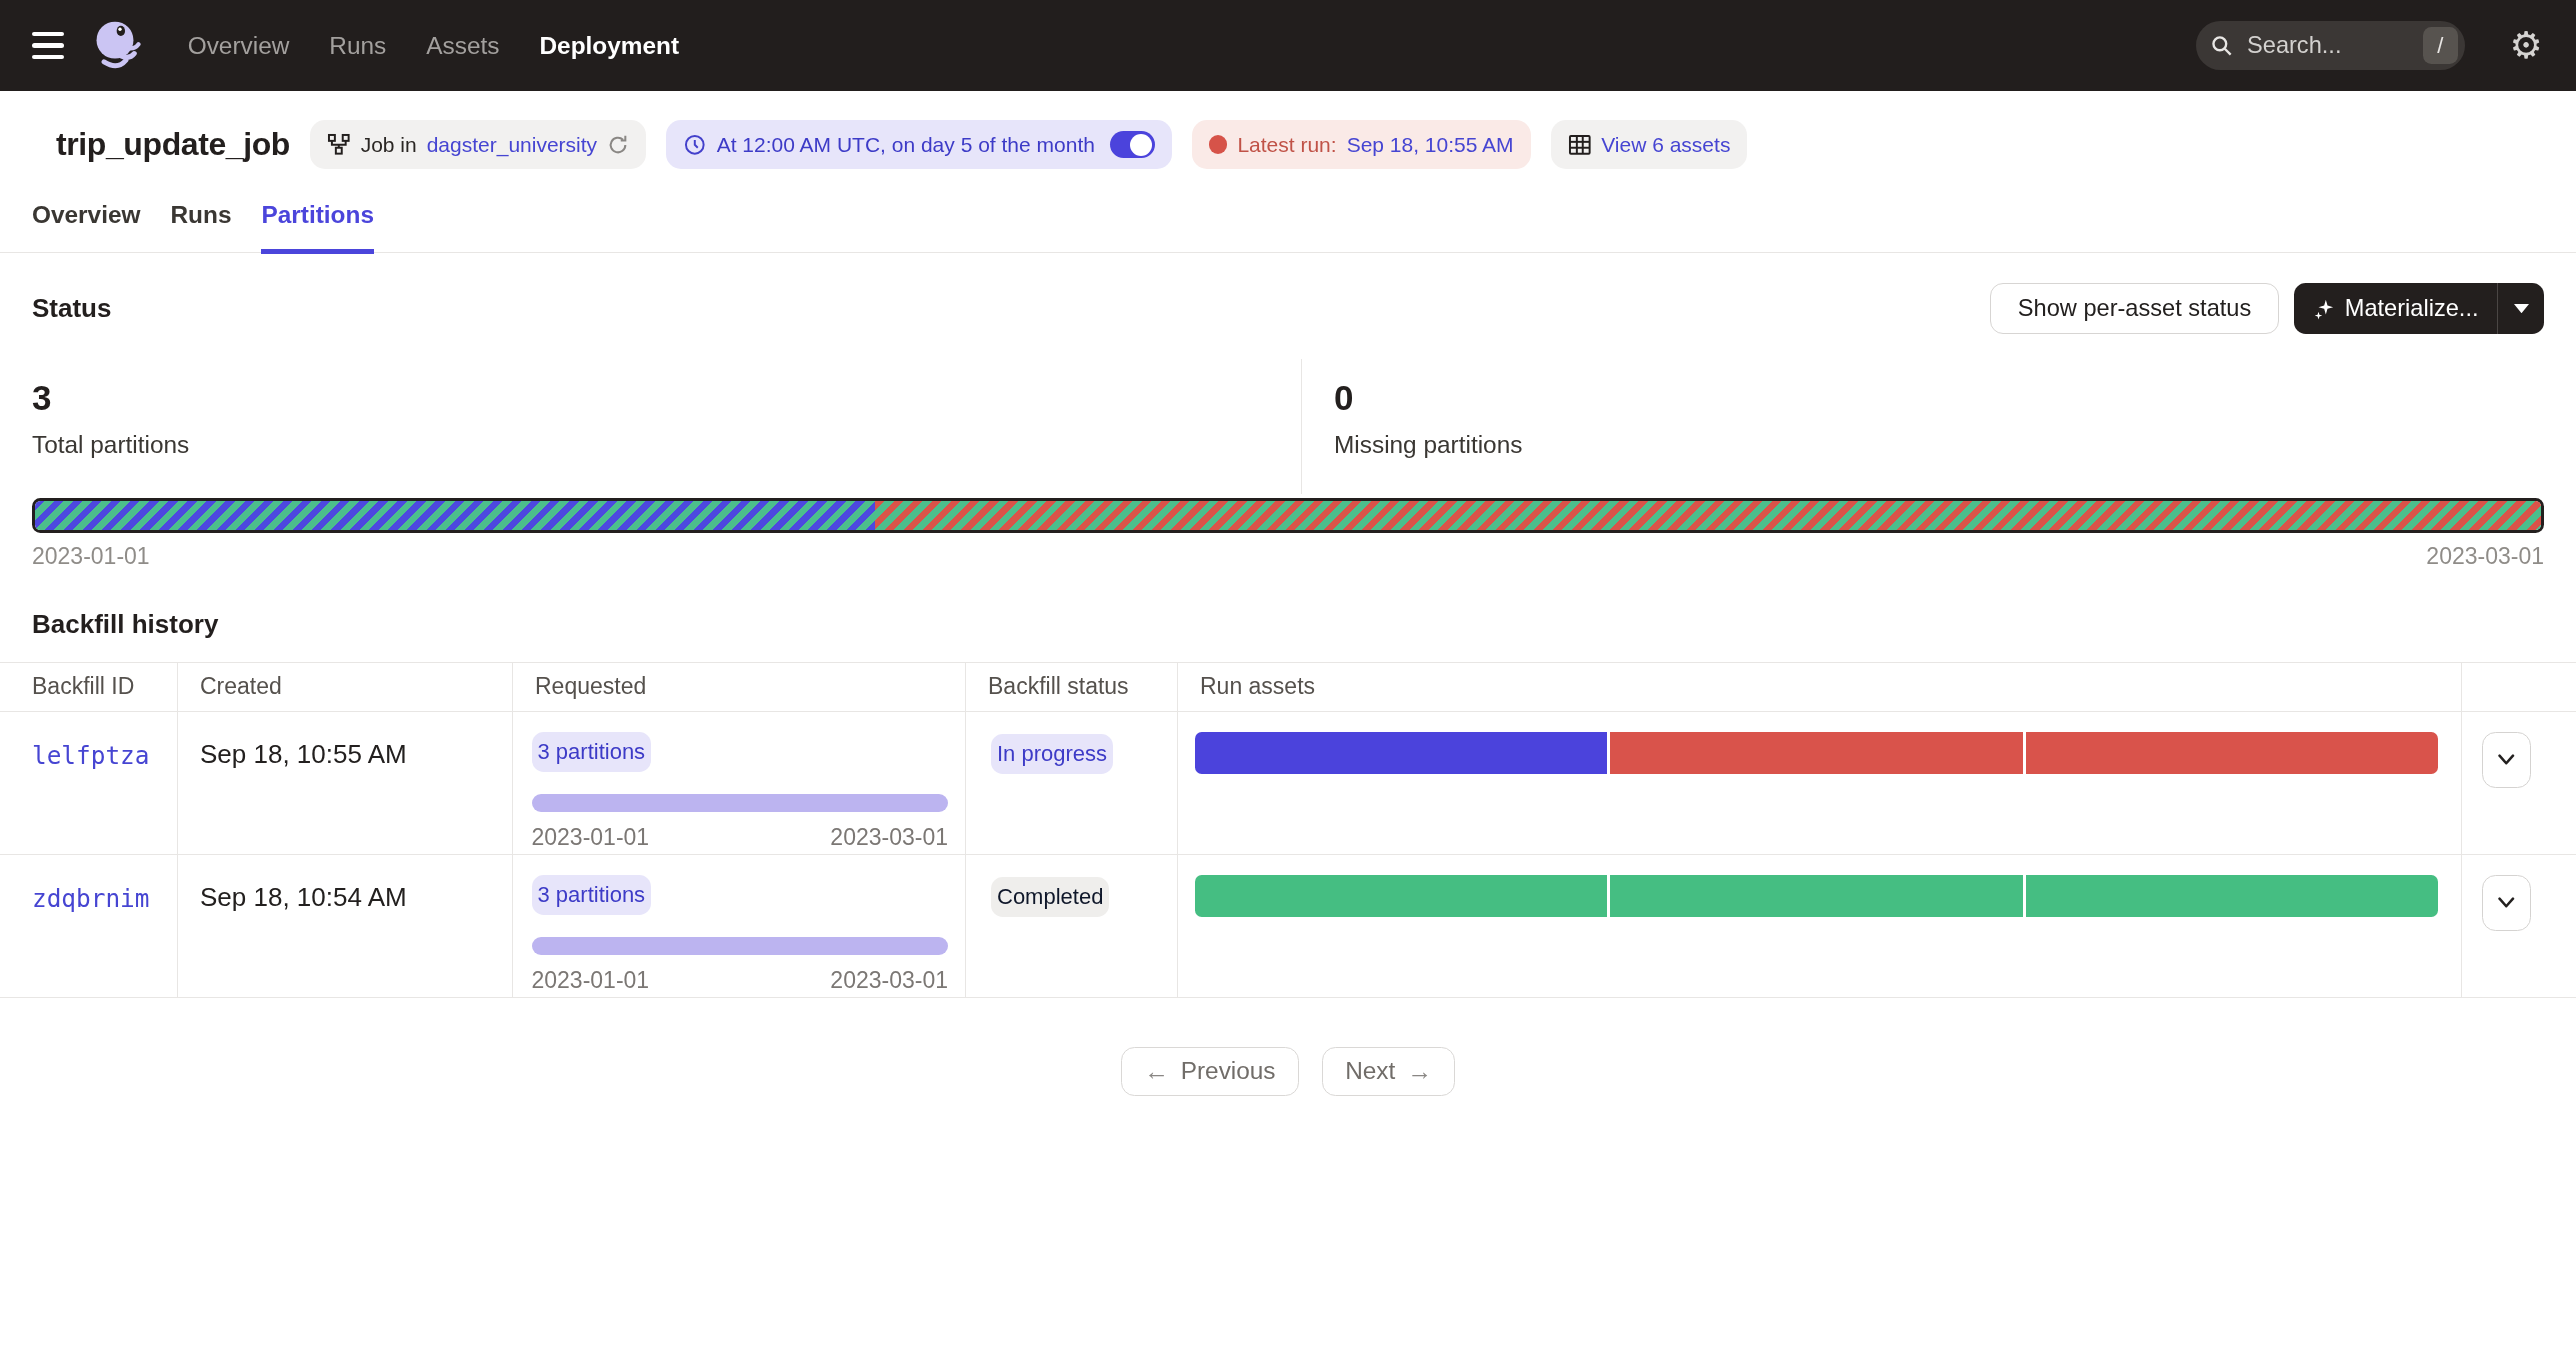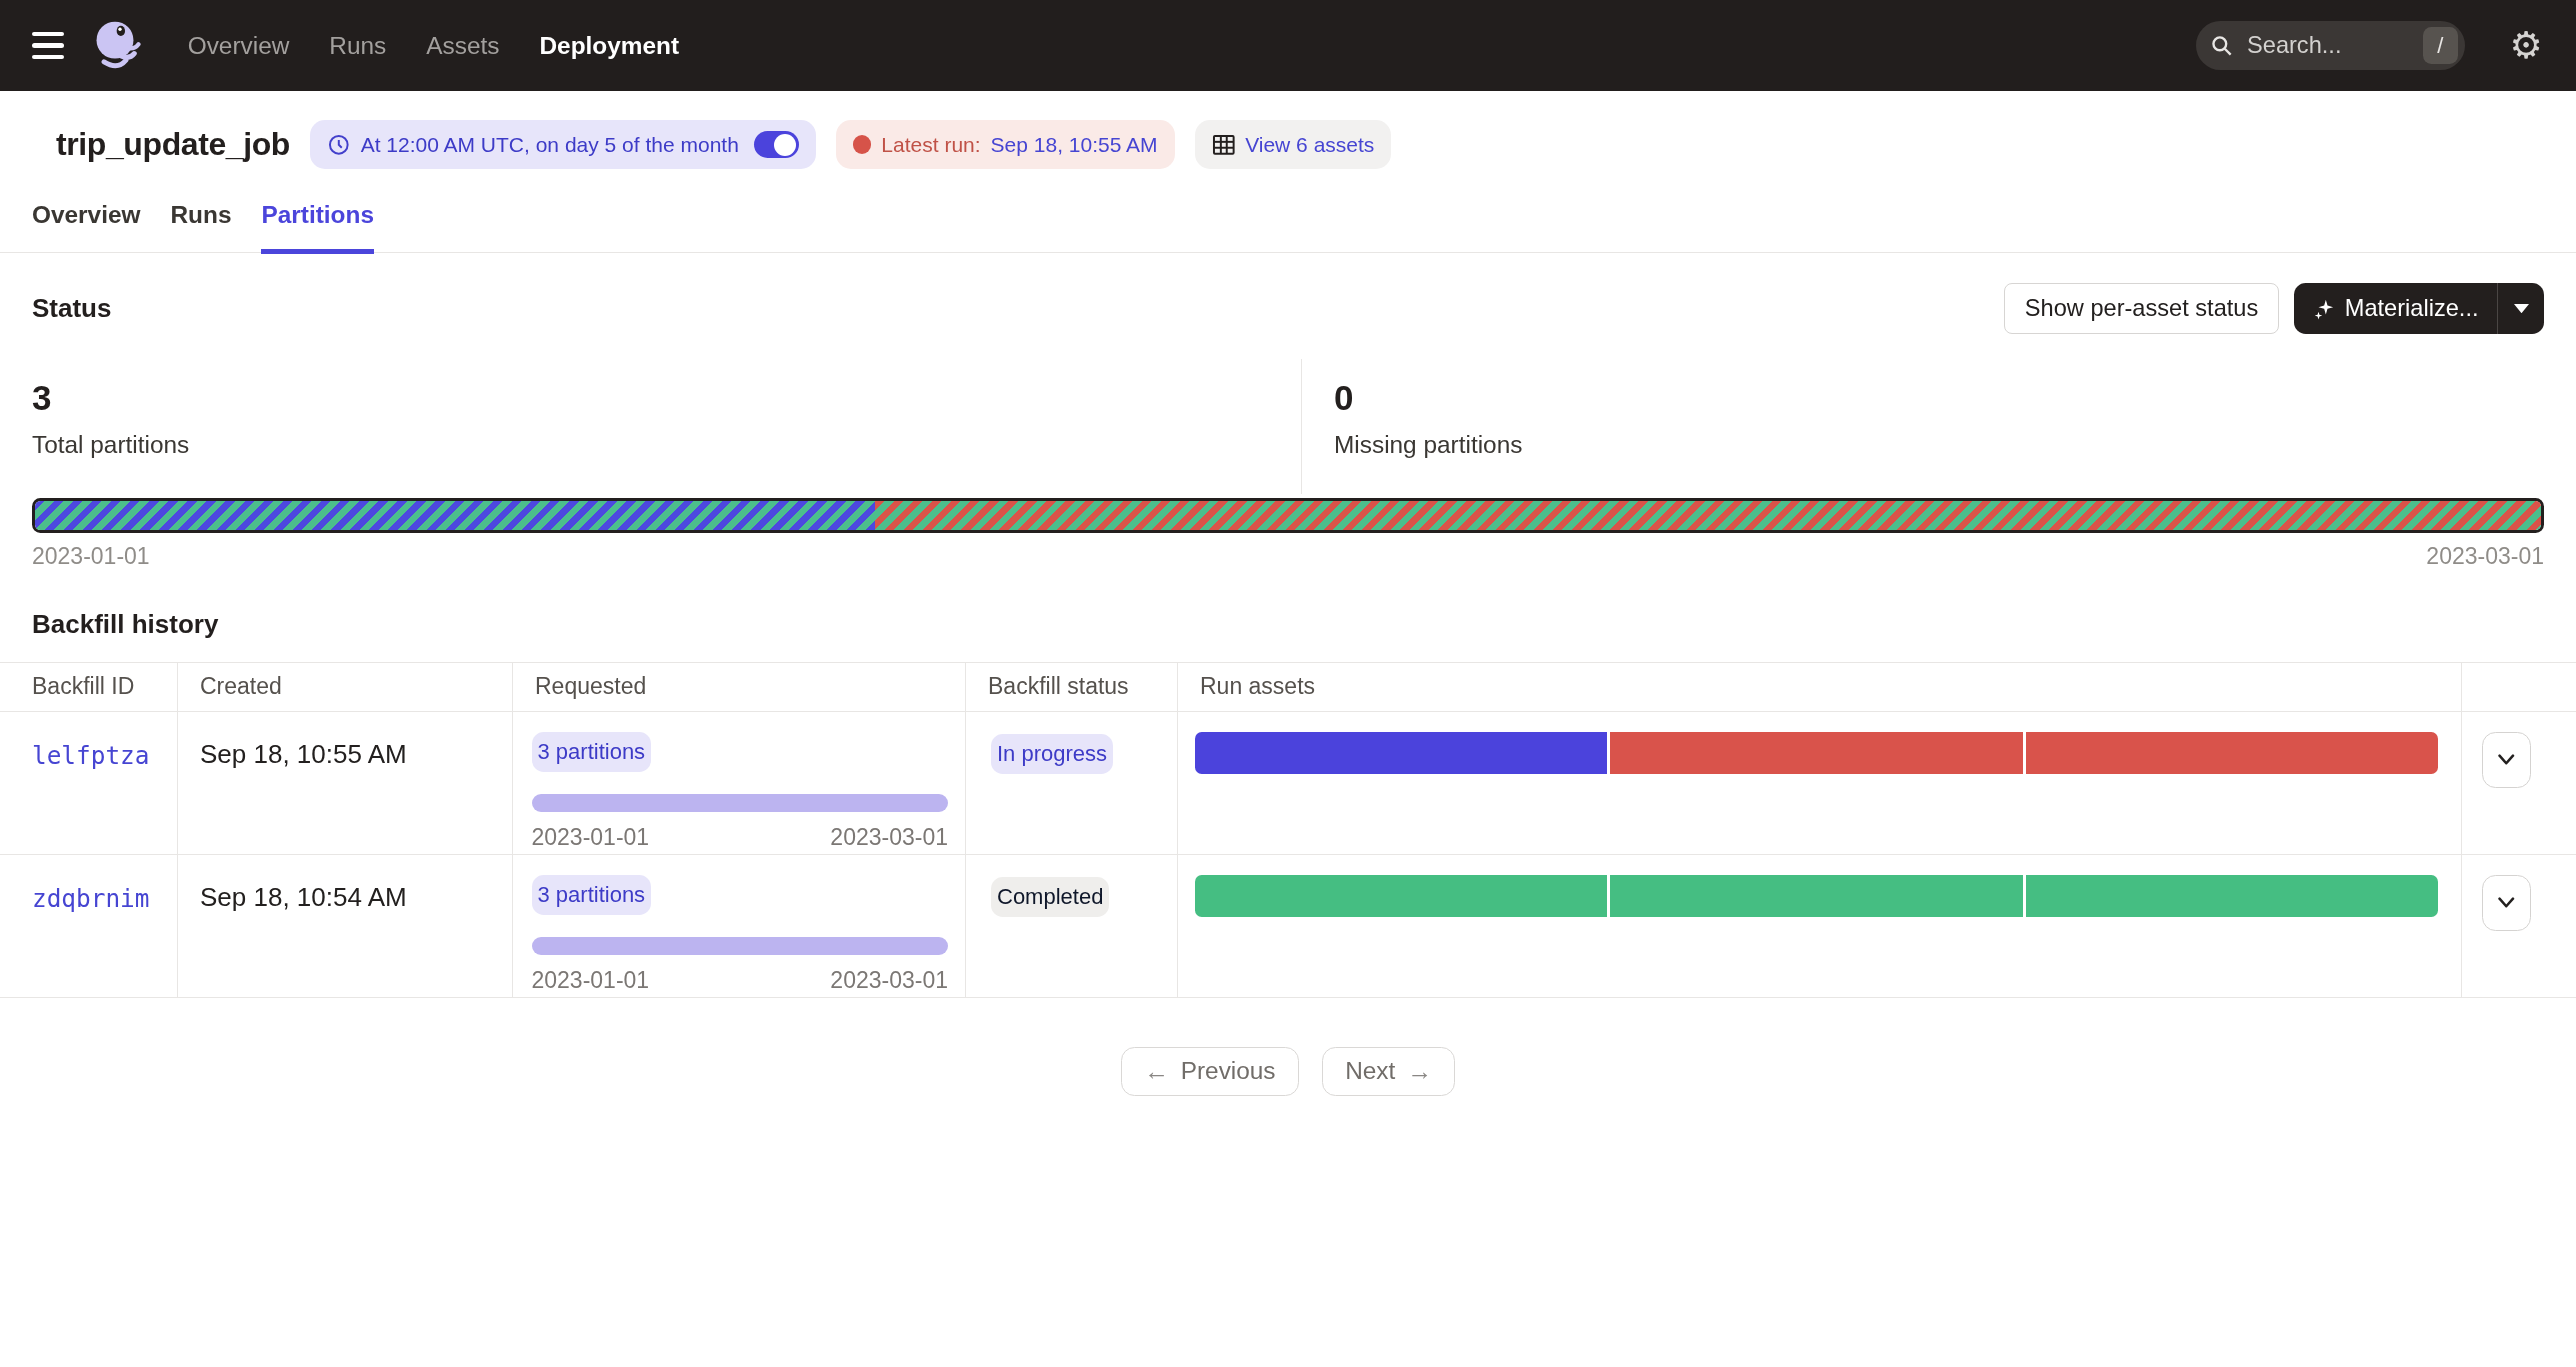--- a/index.html
+++ b/index.html
@@ -45,22 +45,22 @@
   
   .tabs { padding: 0 32px; margin-top: 32px; border-bottom: 1.7px solid #E8E6E4; display: flex; gap: 30px; }
   .tab { font-size: 24.4px; font-weight: 600; color: #3A3733; padding-bottom: 20px; border-bottom: 5px solid transparent; margin-bottom: -1.7px; cursor: pointer; }
   .tab.active { color: #4B45DB; border-bottom-color: #4B45DB; }
 
   
   .status-row { display: flex; align-items: center; justify-content: space-between; padding: 30px 32px 0; }
   .section-heading { font-size: 26px; font-weight: 700; color: #231F1E; }
   .btn-group { display: flex; align-items: center; gap: 15px; }
   .btn-light {
-    height: 51px; border-radius: 8px; border: 1.7px solid #D7D5D3; background: #FFFFFF;
-    font-size: 23.6px; color: #23201F; padding: 0 20px; display: flex; align-items: center; cursor: pointer;
+    height: 51px; border-radius: 13px; border: 1.7px solid #D7D5D3; background: #FFFFFF;
+    font-size: 23.6px; color: #23201F; padding: 0 27px; display: flex; align-items: center; cursor: pointer;
     font-family: "Liberation Sans", sans-serif;
   }
   .btn-dark-split { display: flex; height: 51px; border-radius: 11.8px; overflow: hidden; background: #231F1E; cursor: pointer; }
   .btn-dark-main { display: flex; align-items: center; gap: 10px; color: #FFFFFF; font-size: 23.6px; padding: 0 18.5px; }
   .btn-dark-caret { width: 47px; display: flex; align-items: center; justify-content: center; border-left: 1.7px solid #4A4644; }
 
   .counts { display: flex; margin-top: 25px; }
   .count-cell { padding: 18.5px 0 35px 32px; }
   .count-cell.first { width: 1301px; }
   .count-cell.second { flex: 1; border-left: 1.7px solid #E8E6E4; }
@@ -143,20 +143,34 @@
     </svg>
     <span class="search-placeholder">Search...</span>
     <span class="slash-key">/</span>
   </div>
   <span class="gear">⚙</span>
 </div>
 
 <div class="header">
   <span class="page-title">trip_update_job</span>
 
+  <span class="hbadge hbadge-gray">
+    <svg width="23.6" height="23.6" viewBox="0 0 24 24" fill="none" stroke="#231F1E" stroke-width="2">
+      <rect x="2" y="2" width="6" height="6"></rect>
+        <rect x="16" y="2" width="6" height="6"></rect>
+        <rect x="9" y="15" width="6" height="6"></rect>
+      <path d="M5 8 v4 h7 M19 8 v4 h-7 v3"></path>
+    </svg>
+    <span>Job in</span>
+    <a class="link">dagster_university</a>
+    <svg width="22" height="22" viewBox="0 0 24 24" fill="none" stroke="#8A8784" stroke-width="2.2">
+      <path d="M20 12 a8 8 0 1 1 -2.5 -5.8"></path>
+        <polyline points="20,2 20,7 15,7"></polyline>
+    </svg>
+  </span>
 
   <span class="hbadge hbadge-lavender">
     <svg width="23.6" height="23.6" viewBox="0 0 24 24" fill="none" stroke="#4340CB" stroke-width="2">
       <circle cx="12" cy="12" r="9"></circle>
         <path d="M12 7 v5 l3 3"></path>
     </svg>
     <span>At 12:00 AM UTC, on day 5 of the month</span>
     <span class="toggle">
         <span class="knob"></span>
       </span>

